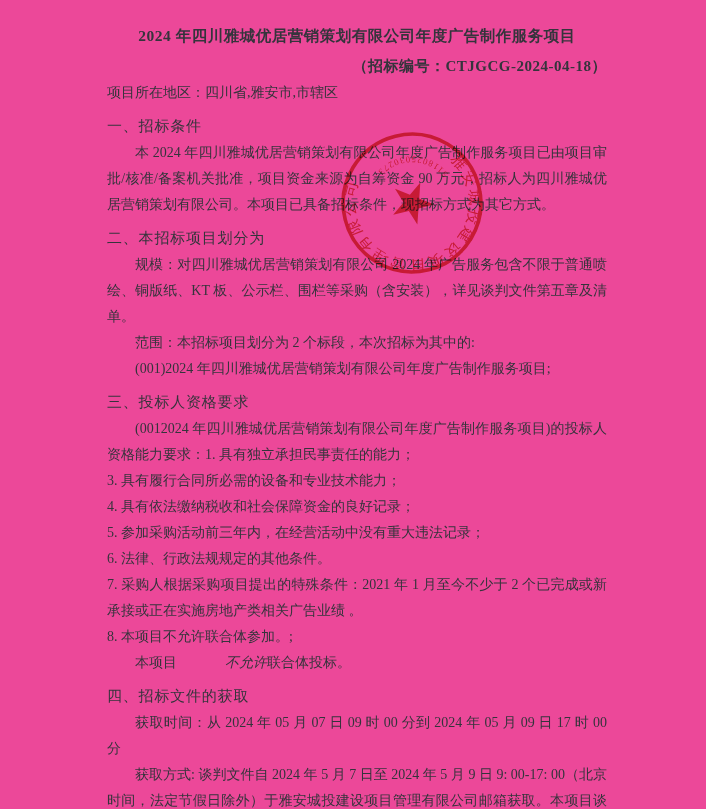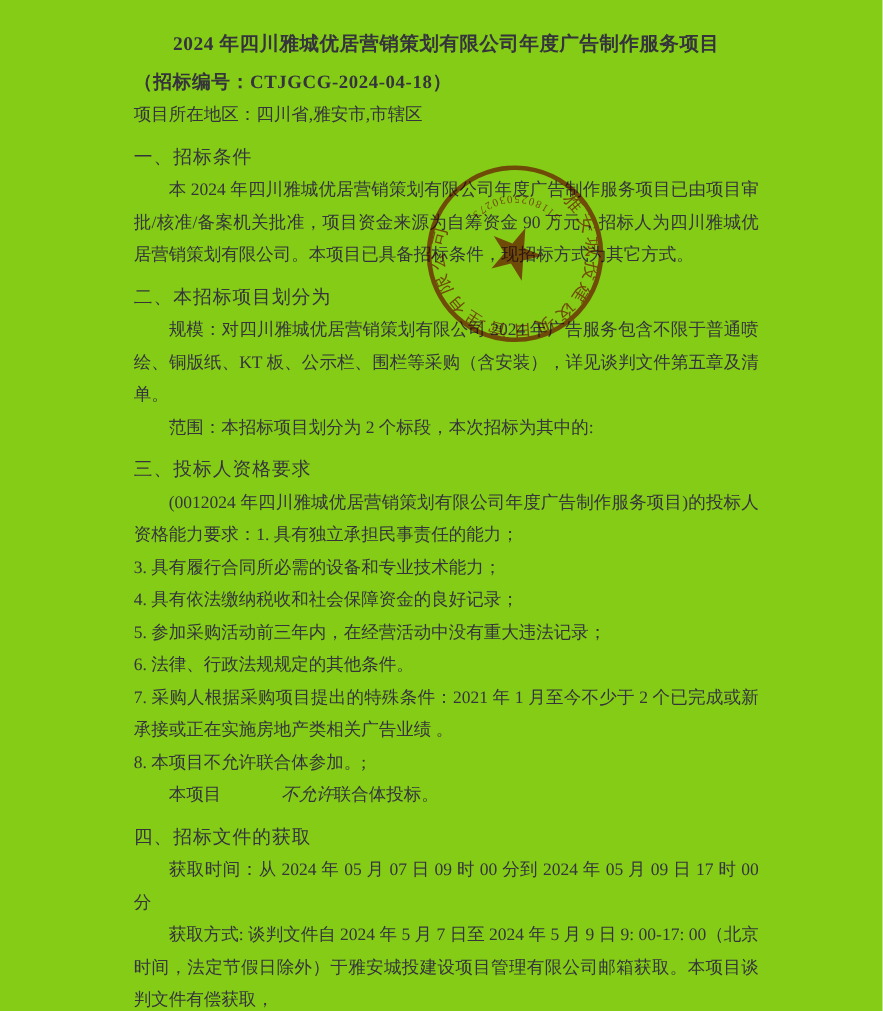--- a/index.html
+++ b/index.html
@@ -4,36 +4,36 @@
 <style>
   html,body { margin:0; padding:0; }
   body {
     width:706px; height:809px;
     background:#f4f4f4;
     font-family:"Liberation Serif","DejaVu Serif",serif;
   }
   .page {
     position:relative;
     width:706px; height:809px;
-    background:#84cc16;
+    background:#ec4899;
     color:#35343c;
     overflow:hidden;
   }
   .content {
     padding:22px 99px 0 107px; 
   }
   .doc-title {
     text-align:center;
     font-size:15.5px;
     line-height:28px;
     letter-spacing:0.5px;
     font-weight:600;
   }
   .doc-subtitle {
-    text-align:left;
+    text-align:right;
     font-size:15px;
     line-height:28px;
     letter-spacing:0.5px;
     font-weight:600;
     margin-top:2px;
   }
   .location {
     margin-top:16px;
     font-size:14px;
     line-height:26px;
@@ -72,20 +72,21 @@
     <div class="doc-subtitle">（招标编号：CTJGCG-2024-04-18）</div>
 
     <p class="t location">项目所在地区：四川省,雅安市,市辖区</p>
 
     <div class="h">一、招标条件</div>
     <p class="t indent">本 2024 年四川雅城优居营销策划有限公司年度广告制作服务项目已由项目审批/核准/备案机关批准，项目资金来源为自筹资金 90 万元，招标人为四川雅城优居营销策划有限公司。本项目已具备招标条件，现招标方式为其它方式。</p>
 
     <div class="h">二、本招标项目划分为</div>
     <p class="t indent">规模：对四川雅城优居营销策划有限公司 2024 年广告服务包含不限于普通喷绘、铜版纸、KT 板、公示栏、围栏等采购（含安装），详见谈判文件第五章及清单。</p>
     <p class="t indent">范围：本招标项目划分为 2 个标段，本次招标为其中的:</p>
+    <p class="t indent">(001)2024 年四川雅城优居营销策划有限公司年度广告制作服务项目;</p>
 
     <div class="h">三、投标人资格要求</div>
     <p class="t indent">(0012024 年四川雅城优居营销策划有限公司年度广告制作服务项目)的投标人资格能力要求：1. 具有独立承担民事责任的能力；</p>
     <p class="t">3. 具有履行合同所必需的设备和专业技术能力；</p>
     <p class="t">4. 具有依法缴纳税收和社会保障资金的良好记录；</p>
     <p class="t">5. 参加采购活动前三年内，在经营活动中没有重大违法记录；</p>
     <p class="t">6. 法律、行政法规规定的其他条件。</p>
     <p class="t">7. 采购人根据采购项目提出的特殊条件：2021 年 1 月至今不少于 2 个已完成或新承接或正在实施房地产类相关广告业绩 。</p>
     <p class="t">8. 本项目不允许联合体参加。;</p>
     <p class="t indent"><span>本项目</span><span class="emph-italic">不允许</span><span>联合体投标。</span></p>

